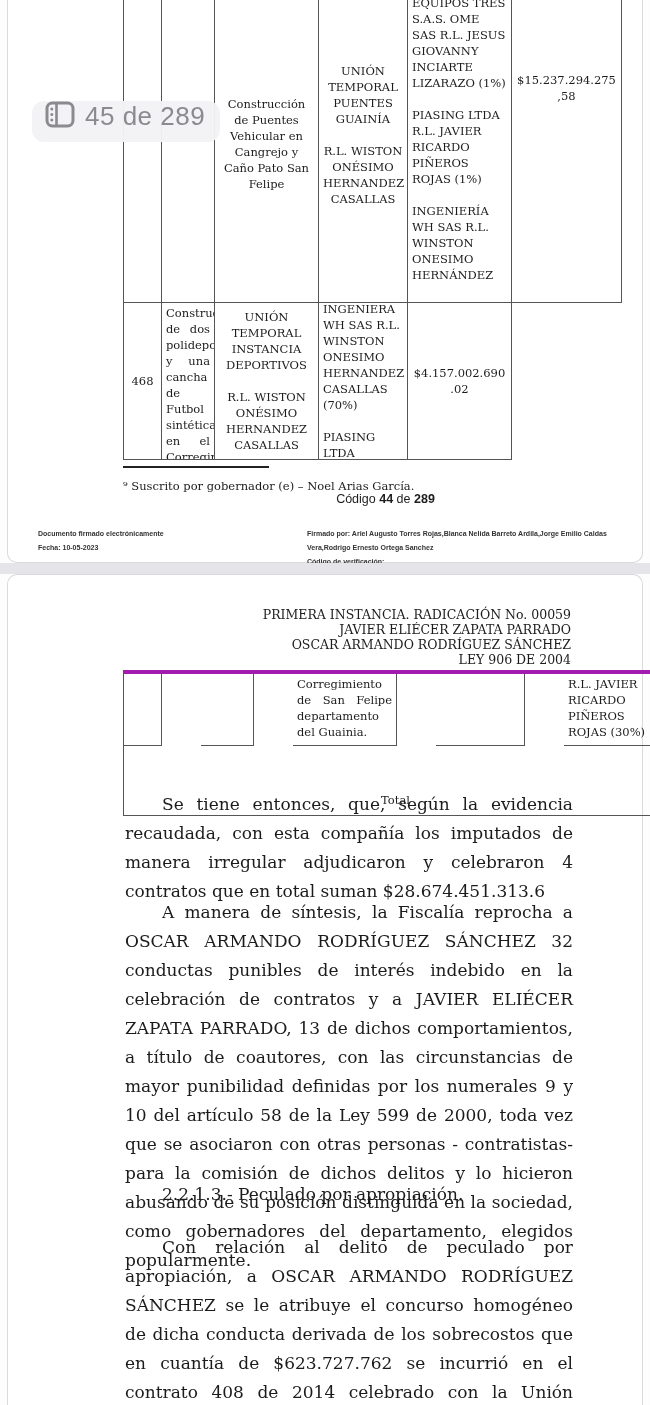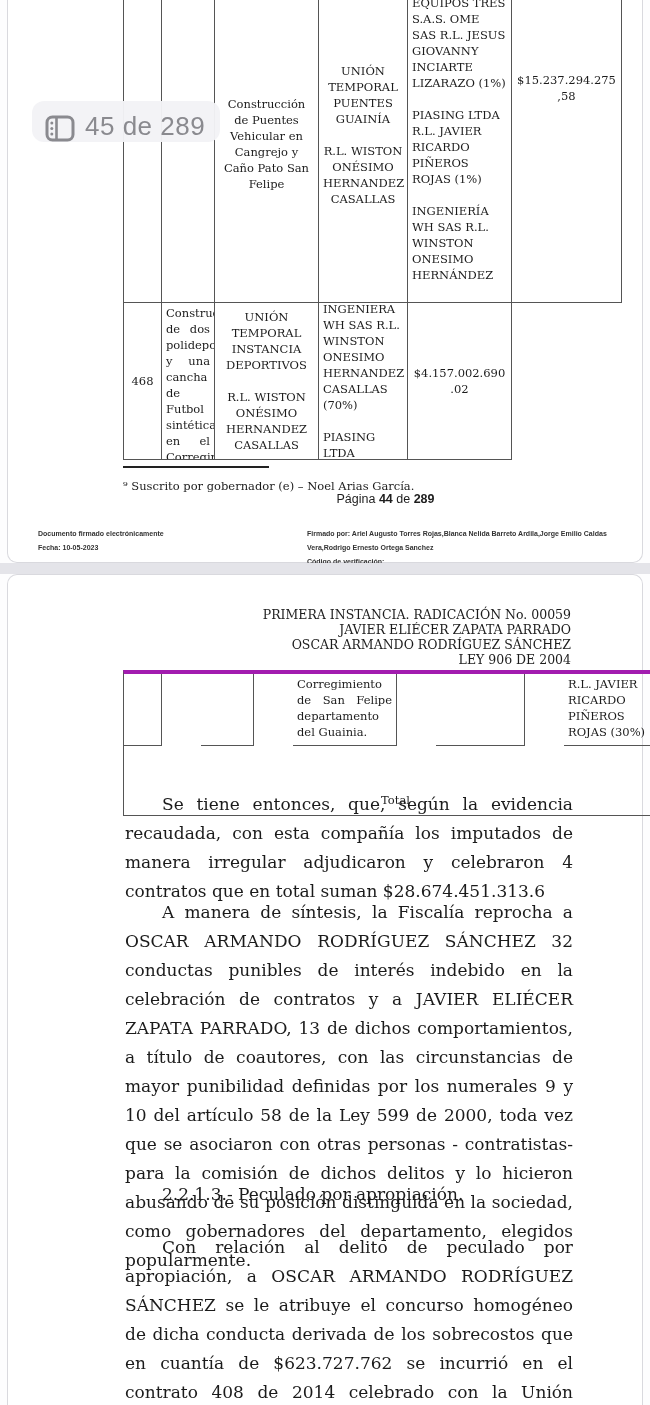--- a/index.html
+++ b/index.html
@@ -44,21 +44,21 @@
        color:#1c1c1c;}
   .para{position:absolute;left:117px;width:448px;font-size:17px;line-height:29px;
         text-align:justify;text-indent:37px;color:#1b1b1b;}
   .p1{top:215px;}
   .p2{top:323px;}
   .hx{top:605px;text-align:left;}
   .p3{top:658px;}
 
   
   .pill{position:absolute;left:32px;top:101px;width:188px;height:41px;border-radius:12px;
-        background:rgba(243,243,246,0.97);display:flex;align-items:flex-end;padding-left:13px;
+        background:rgba(243,243,246,0.97);display:flex;align-items:flex-start;padding-left:13px;
         box-sizing:border-box;gap:10px;}
   .pilltext{font-family:"Liberation Sans",sans-serif;font-size:26px;color:#8a8a8f;
             letter-spacing:0.5px;white-space:nowrap;}
   .pillicon{flex:0 0 auto;display:block;}
 </style>
 </head>
 <body>
 
 <div class="viewer">
 
@@ -90,21 +90,21 @@
       <div class="cell vc pre">INGENIERA WH SAS R.L. WINSTON ONESIMO HERNANDEZ CASALLAS (70%)
 
 PIASING LTDA</div>
       <div class="cell vc ctr pre">$4.157.002.690
 .02</div>
     </div>
 
     <div class="fnline"></div>
     <div class="footnote">⁹ Suscrito por gobernador (e) – Noel Arias García.</div>
 
-    <div class="pagelabel"><span>Página </span><b>44</b><span> de </span><b>289</b></div>
+    <div class="pagelabel"><span>Código </span><b>44</b><span> de </span><b>289</b></div>
 
     <div class="sigfooter sigleft">
       <div>Documento firmado electrónicamente</div>
       <div>Fecha: 10-05-2023</div>
     </div>
     <div class="sigfooter sigright">
       <div>Firmado por: Ariel Augusto Torres Rojas,Blanca Nelida Barreto Ardila,Jorge Emilio Caldas Vera,Rodrigo Ernesto Ortega Sanchez</div>
       <div>Código de verificación: 2567300872D067BCE03BACA5F09459EFA4855C40A8A46D89B4502DF864CC87E2</div>
     </div>
   </div>

